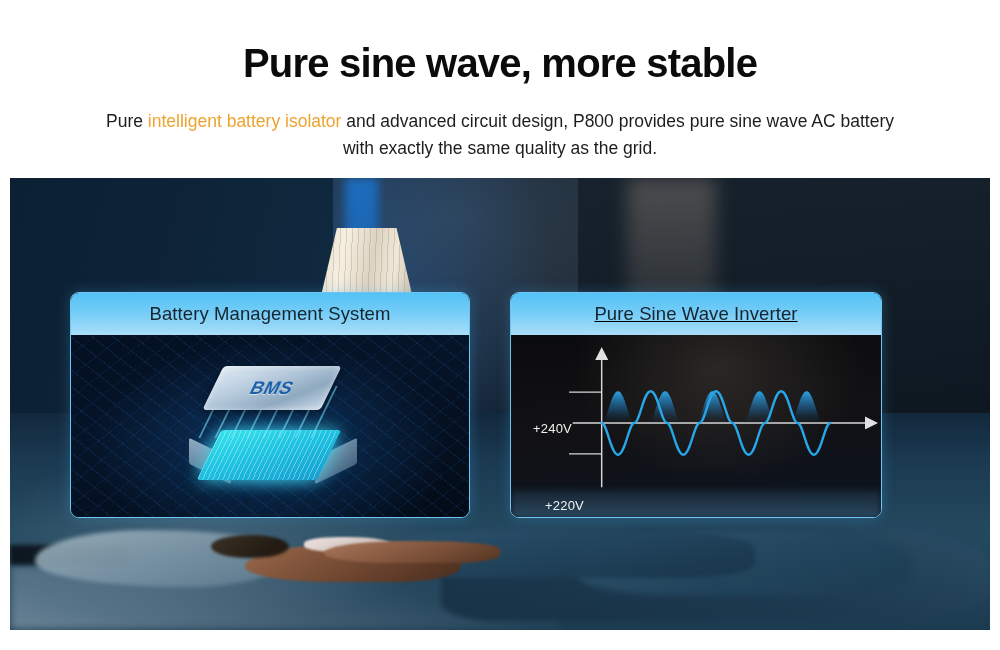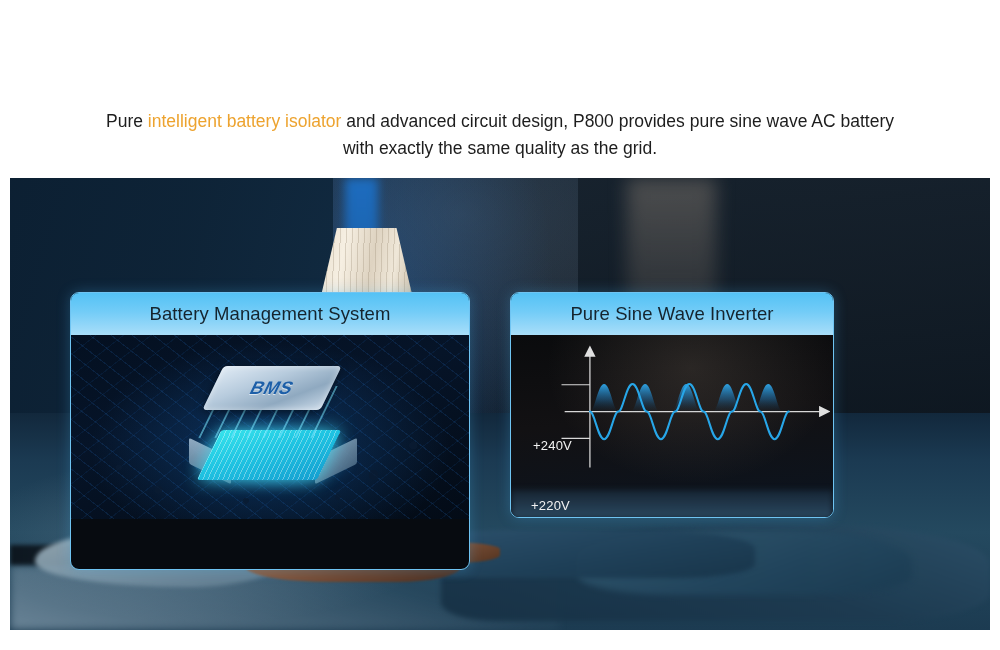--- a/index.html
+++ b/index.html
@@ -140,22 +140,22 @@
 
   
   .card {
     position:absolute;
     border:1.4px solid #6fc4f2;
     border-radius:9px;
     overflow:hidden;
     box-shadow:0 0 14px rgba(70,170,230,0.30);
     background:#070b10;
   }
-  .card-left  { left:70px;  top:292px; width:400px; height:278px; }
-  .card-right { left:510px; top:292px; width:324px; height:226px; }
+  .card-left  { left:70px;  top:292px; width:400px; height:226px; }
+  .card-right { left:510px; top:292px; width:372px; height:226px;text-decoration:underline; }
 
   .card-head {
     height:42px; width:100%;
     background:linear-gradient(180deg,#54c2f5 0%, #73ccf7 45%, #a9def9 100%);
     display:flex; align-items:center; justify-content:center;
   }
   .card-head-title {
     font-size:18.5px; color:#15242e; letter-spacing:.1px;
     font-family:"Liberation Sans", sans-serif;
   }
@@ -247,28 +247,29 @@
     position:absolute; left:0; bottom:0; width:100%; height:16%;
     background:linear-gradient(180deg, rgba(40,72,98,0.35), rgba(55,92,120,0.75));
     filter:blur(3px);
   }
   .wave-svg { position:absolute; inset:0; }
   .axis-label {
     position:absolute; font-size:13px; color:#f2f2f2;
     font-family:"Liberation Sans", sans-serif; letter-spacing:.2px;
     white-space:nowrap;
   }
-  .lbl-240 { left:22px; top:103px; }
-  .lbl-220 { left:20px; top:163px; }
+  .lbl-240 { left:22px; top:86px; }
+  .lbl-220 { left:34px; top:163px; }
 </style>
 </head>
 <body>
 
 <div class="page">
 
+  <div class="headline">Pure sine wave, more stable</div>
 
   <div class="subhead">
     <span>Pure </span><span class="hl">intelligent battery isolator</span><span> and advanced circuit design, P800 provides pure sine wave AC battery with exactly the same quality as the grid.</span>
   </div>
 
   <div class="photo">
     <div class="bg-wall"></div>
     <div class="wall-left"></div>
     <div class="light-strip"></div>
     <div class="wall-right"></div>

